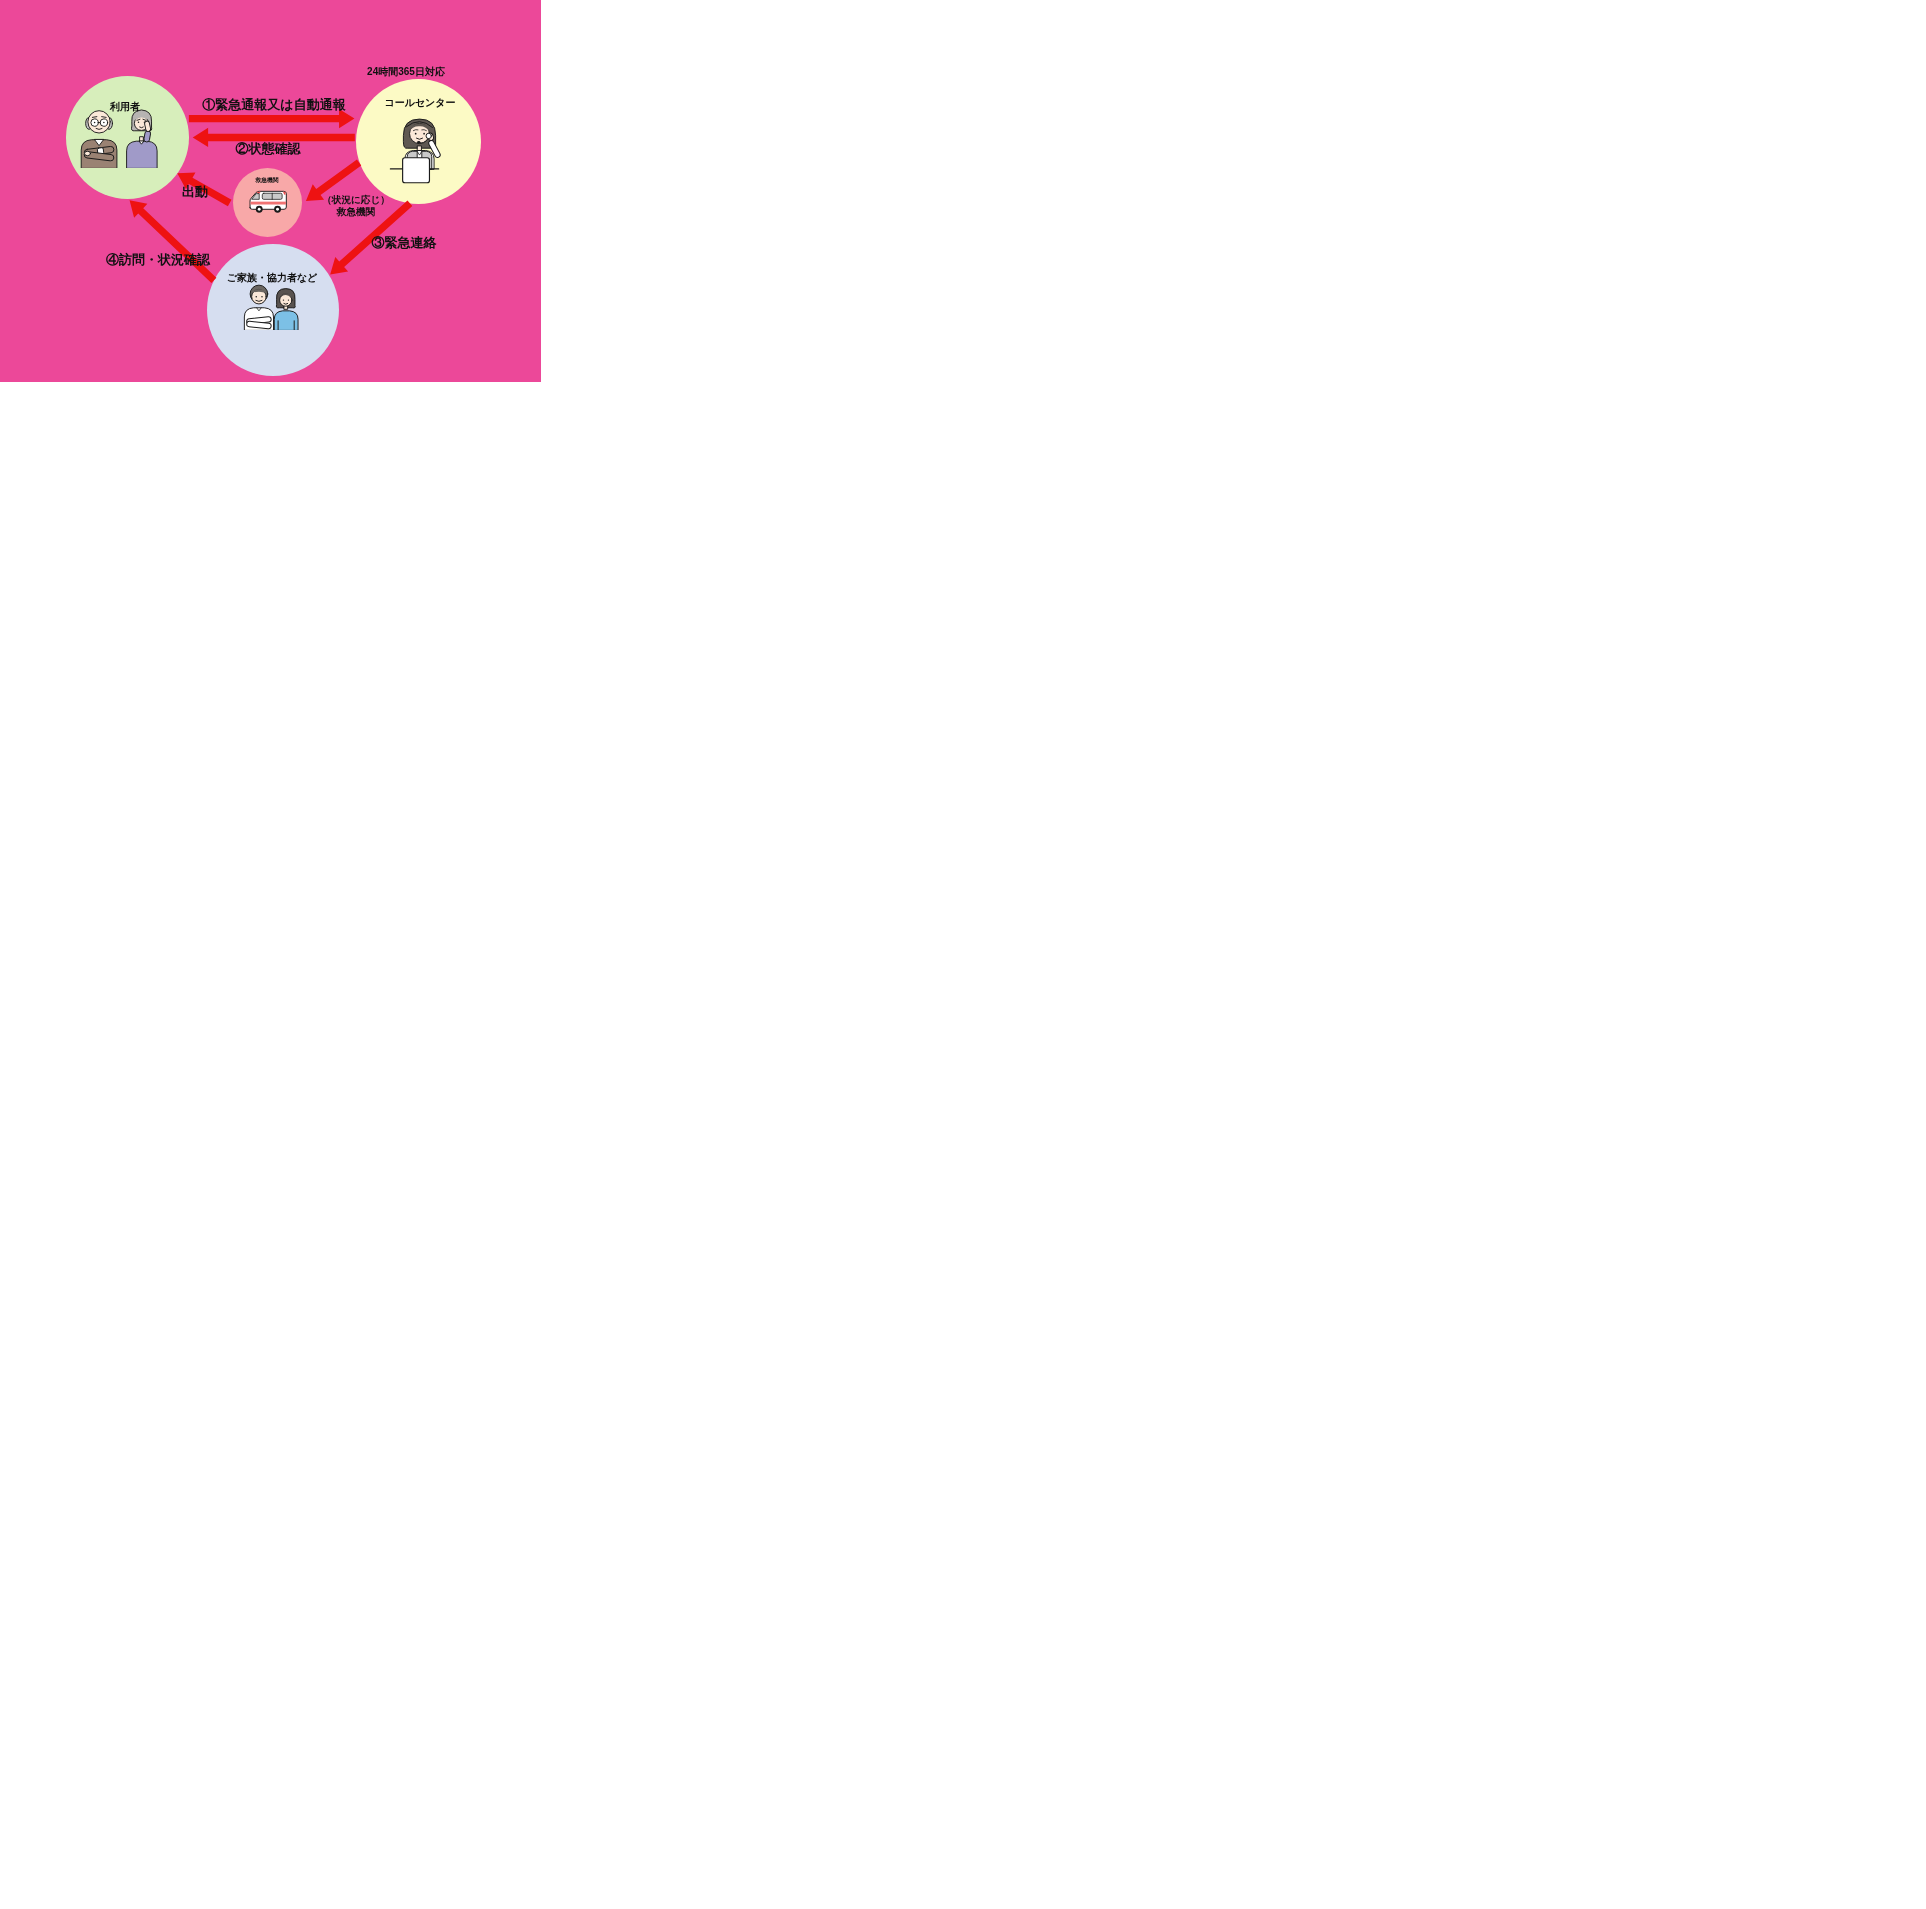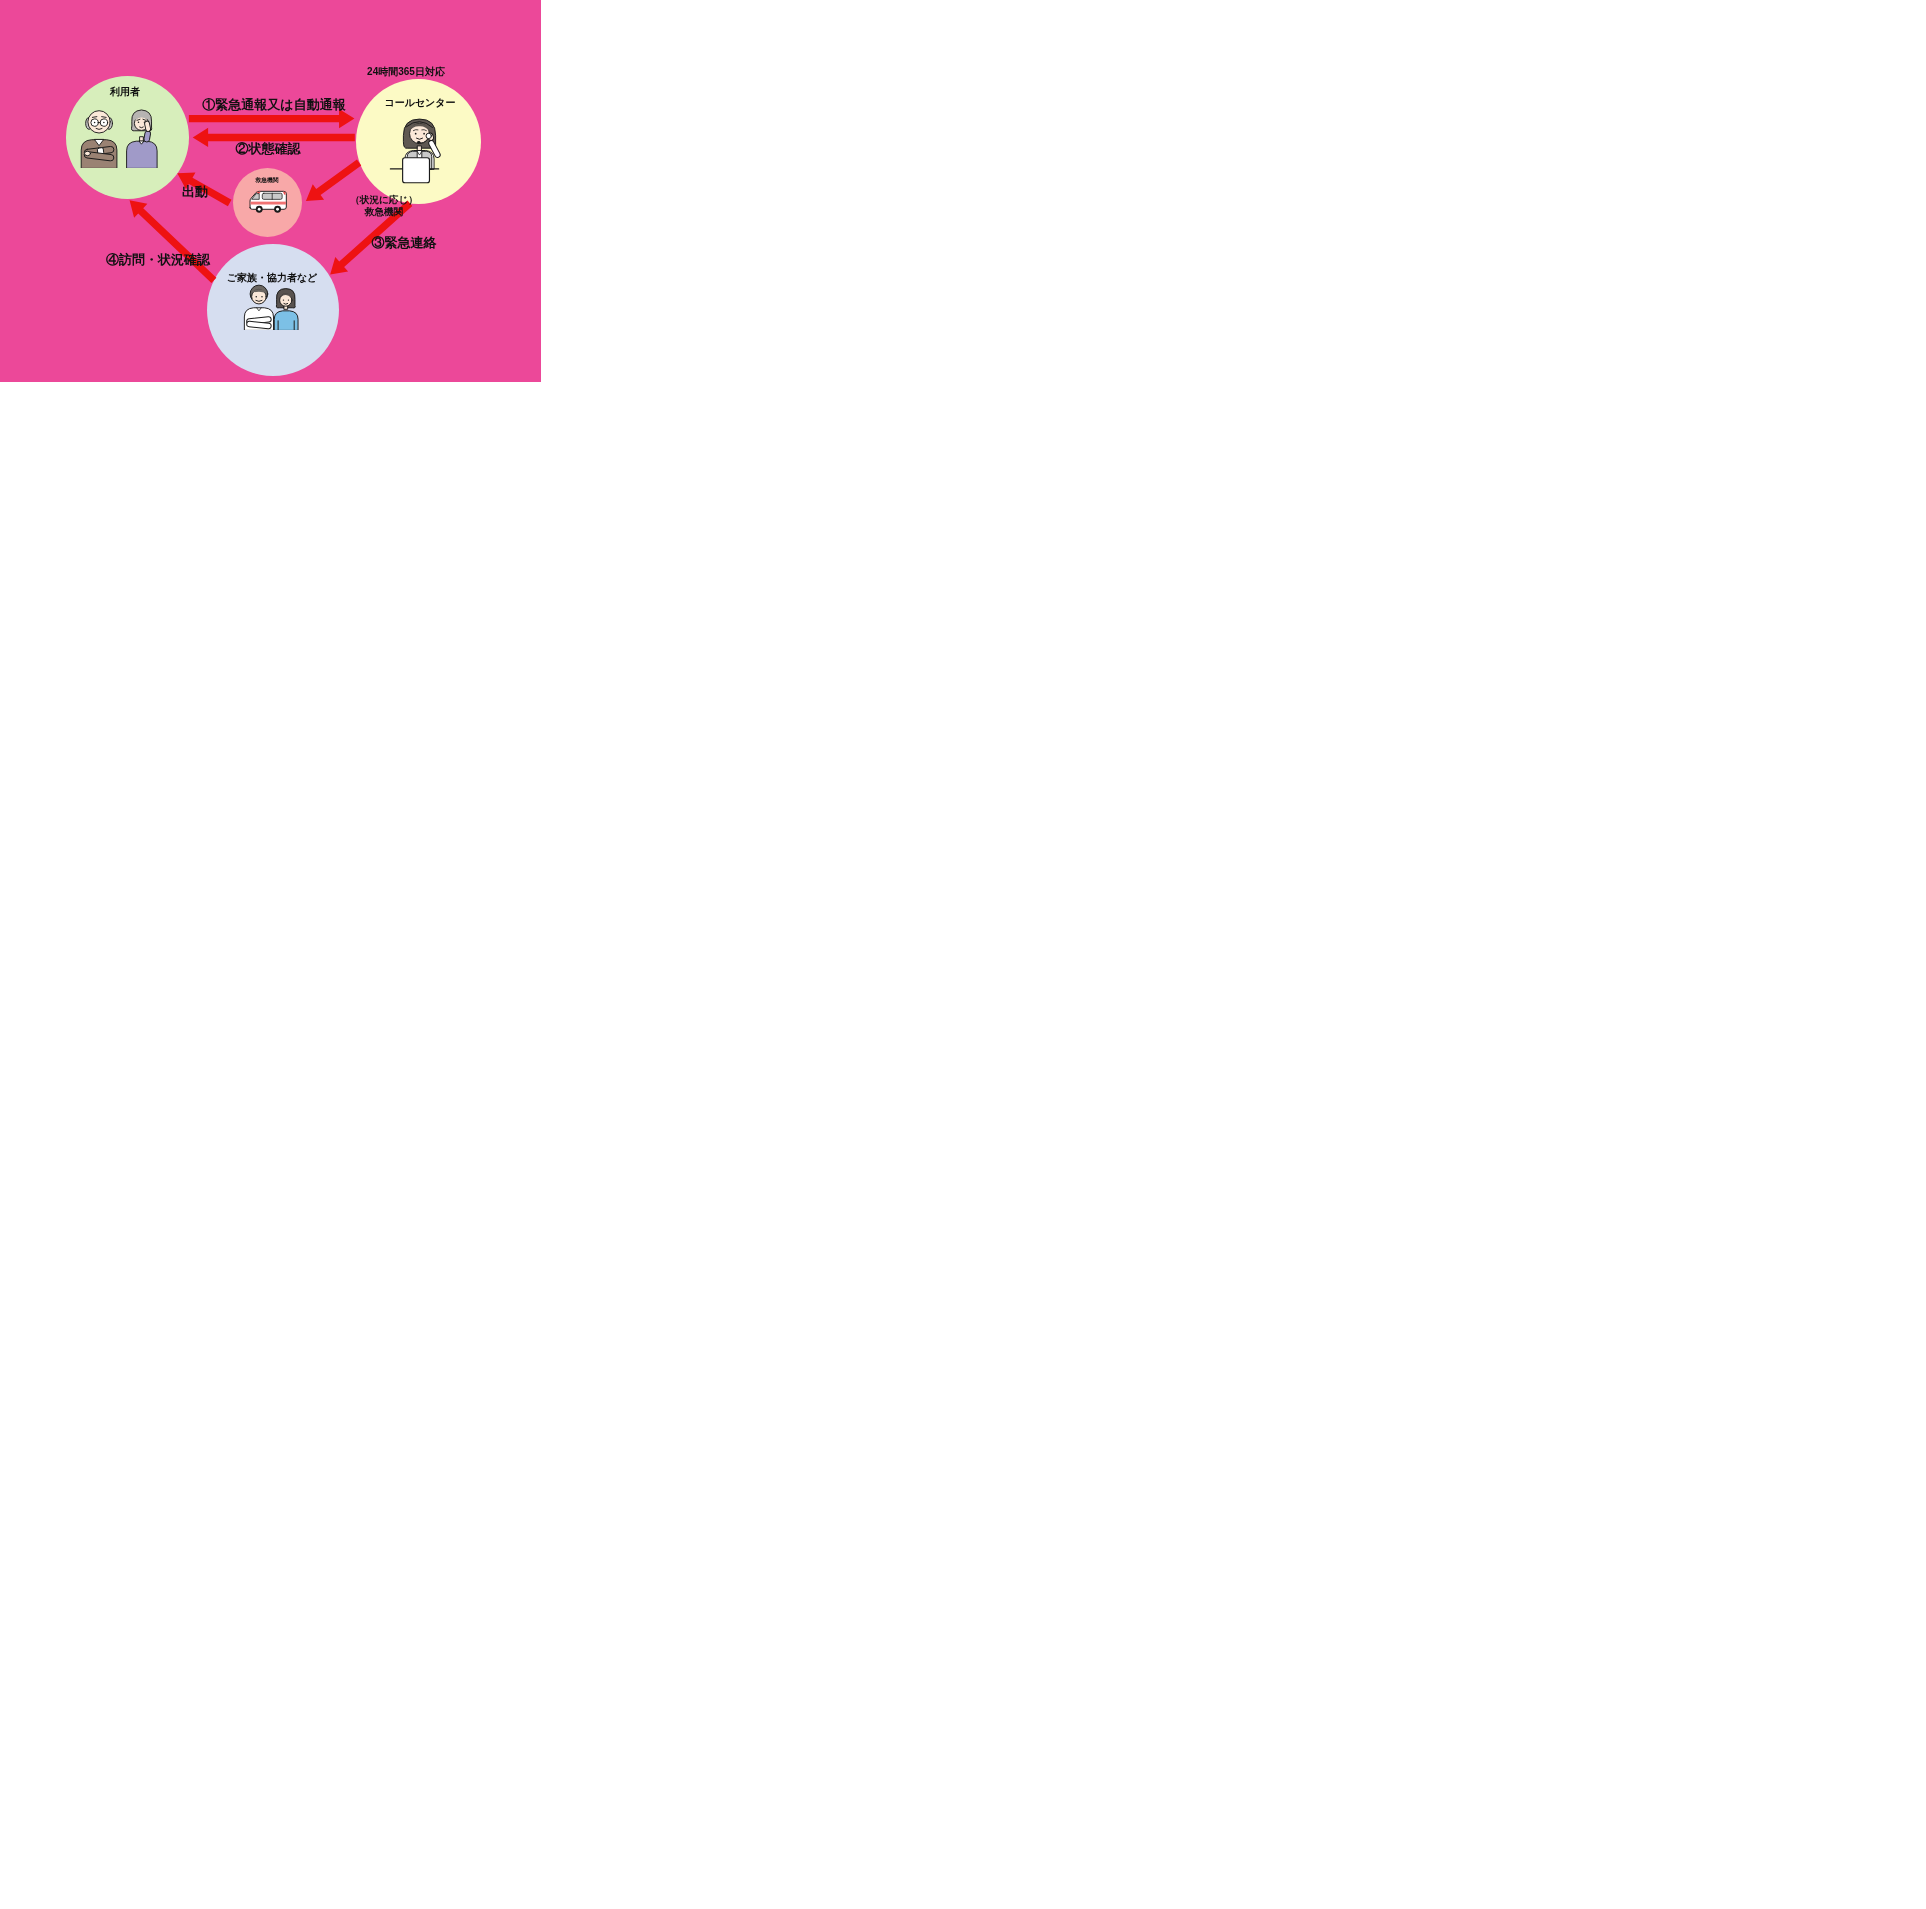--- a/index.html
+++ b/index.html
@@ -8,27 +8,27 @@
     font-family:"Liberation Sans",sans-serif;font-weight:bold;color:#111111;
   }
   .circle{position:absolute;border-radius:50%;}
   .c-users{left:66px;top:76px;width:123px;height:123px;background:var(--c-users);}
   .c-cc{left:356px;top:79px;width:125px;height:125px;background:var(--c-cc);}
   .c-em{left:233px;top:168px;width:69px;height:69px;background:var(--c-em);}
   .c-fam{left:207px;top:244px;width:132px;height:132px;background:var(--c-fam);}
   .lbl{position:absolute;transform:translate(-50%,-50%);white-space:nowrap;text-align:center;}
   .fs27{font-size:13px;} .fs26{font-size:10px;} .fs15{font-size:5.8px;}
   .lbl-note{left:406px;top:72px;font-size:10px;}
-  .lbl-users{left:125px;top:92px;}
+  .lbl-users{left:125px;top:107px;}
   .lbl-cc{left:420px;top:103px;}
   .lbl-em{left:267px;top:180px;}
   .lbl-fam{left:272px;top:270px;margin-top:8px;}
   .lbl-report{left:274px;top:105px;}
   .lbl-status{left:268px;top:149px;}
-  .lbl-dreq{left:356px;top:206px;font-size:9.6px;line-height:11.6px;margin-left:28px;}
+  .lbl-dreq{left:356px;top:206px;font-size:9.6px;line-height:11.6px;}
   .lbl-dispatch{left:195px;top:192px;}
   .lbl-econtact{left:404px;top:243px;}
   .lbl-visit{left:146px;top:260px;margin-left:12px;}
   svg.overlay{position:absolute;left:0;top:0;}
   svg.illus{position:absolute;}
   .il-couple{left:76px;top:101px;}
   .il-operator{left:385px;top:112px;}
   .il-ambulance{left:247px;top:187px;}
   .il-family{left:231px;top:284px;}
   polygon.arrow{fill:var(--c-arrow);}

